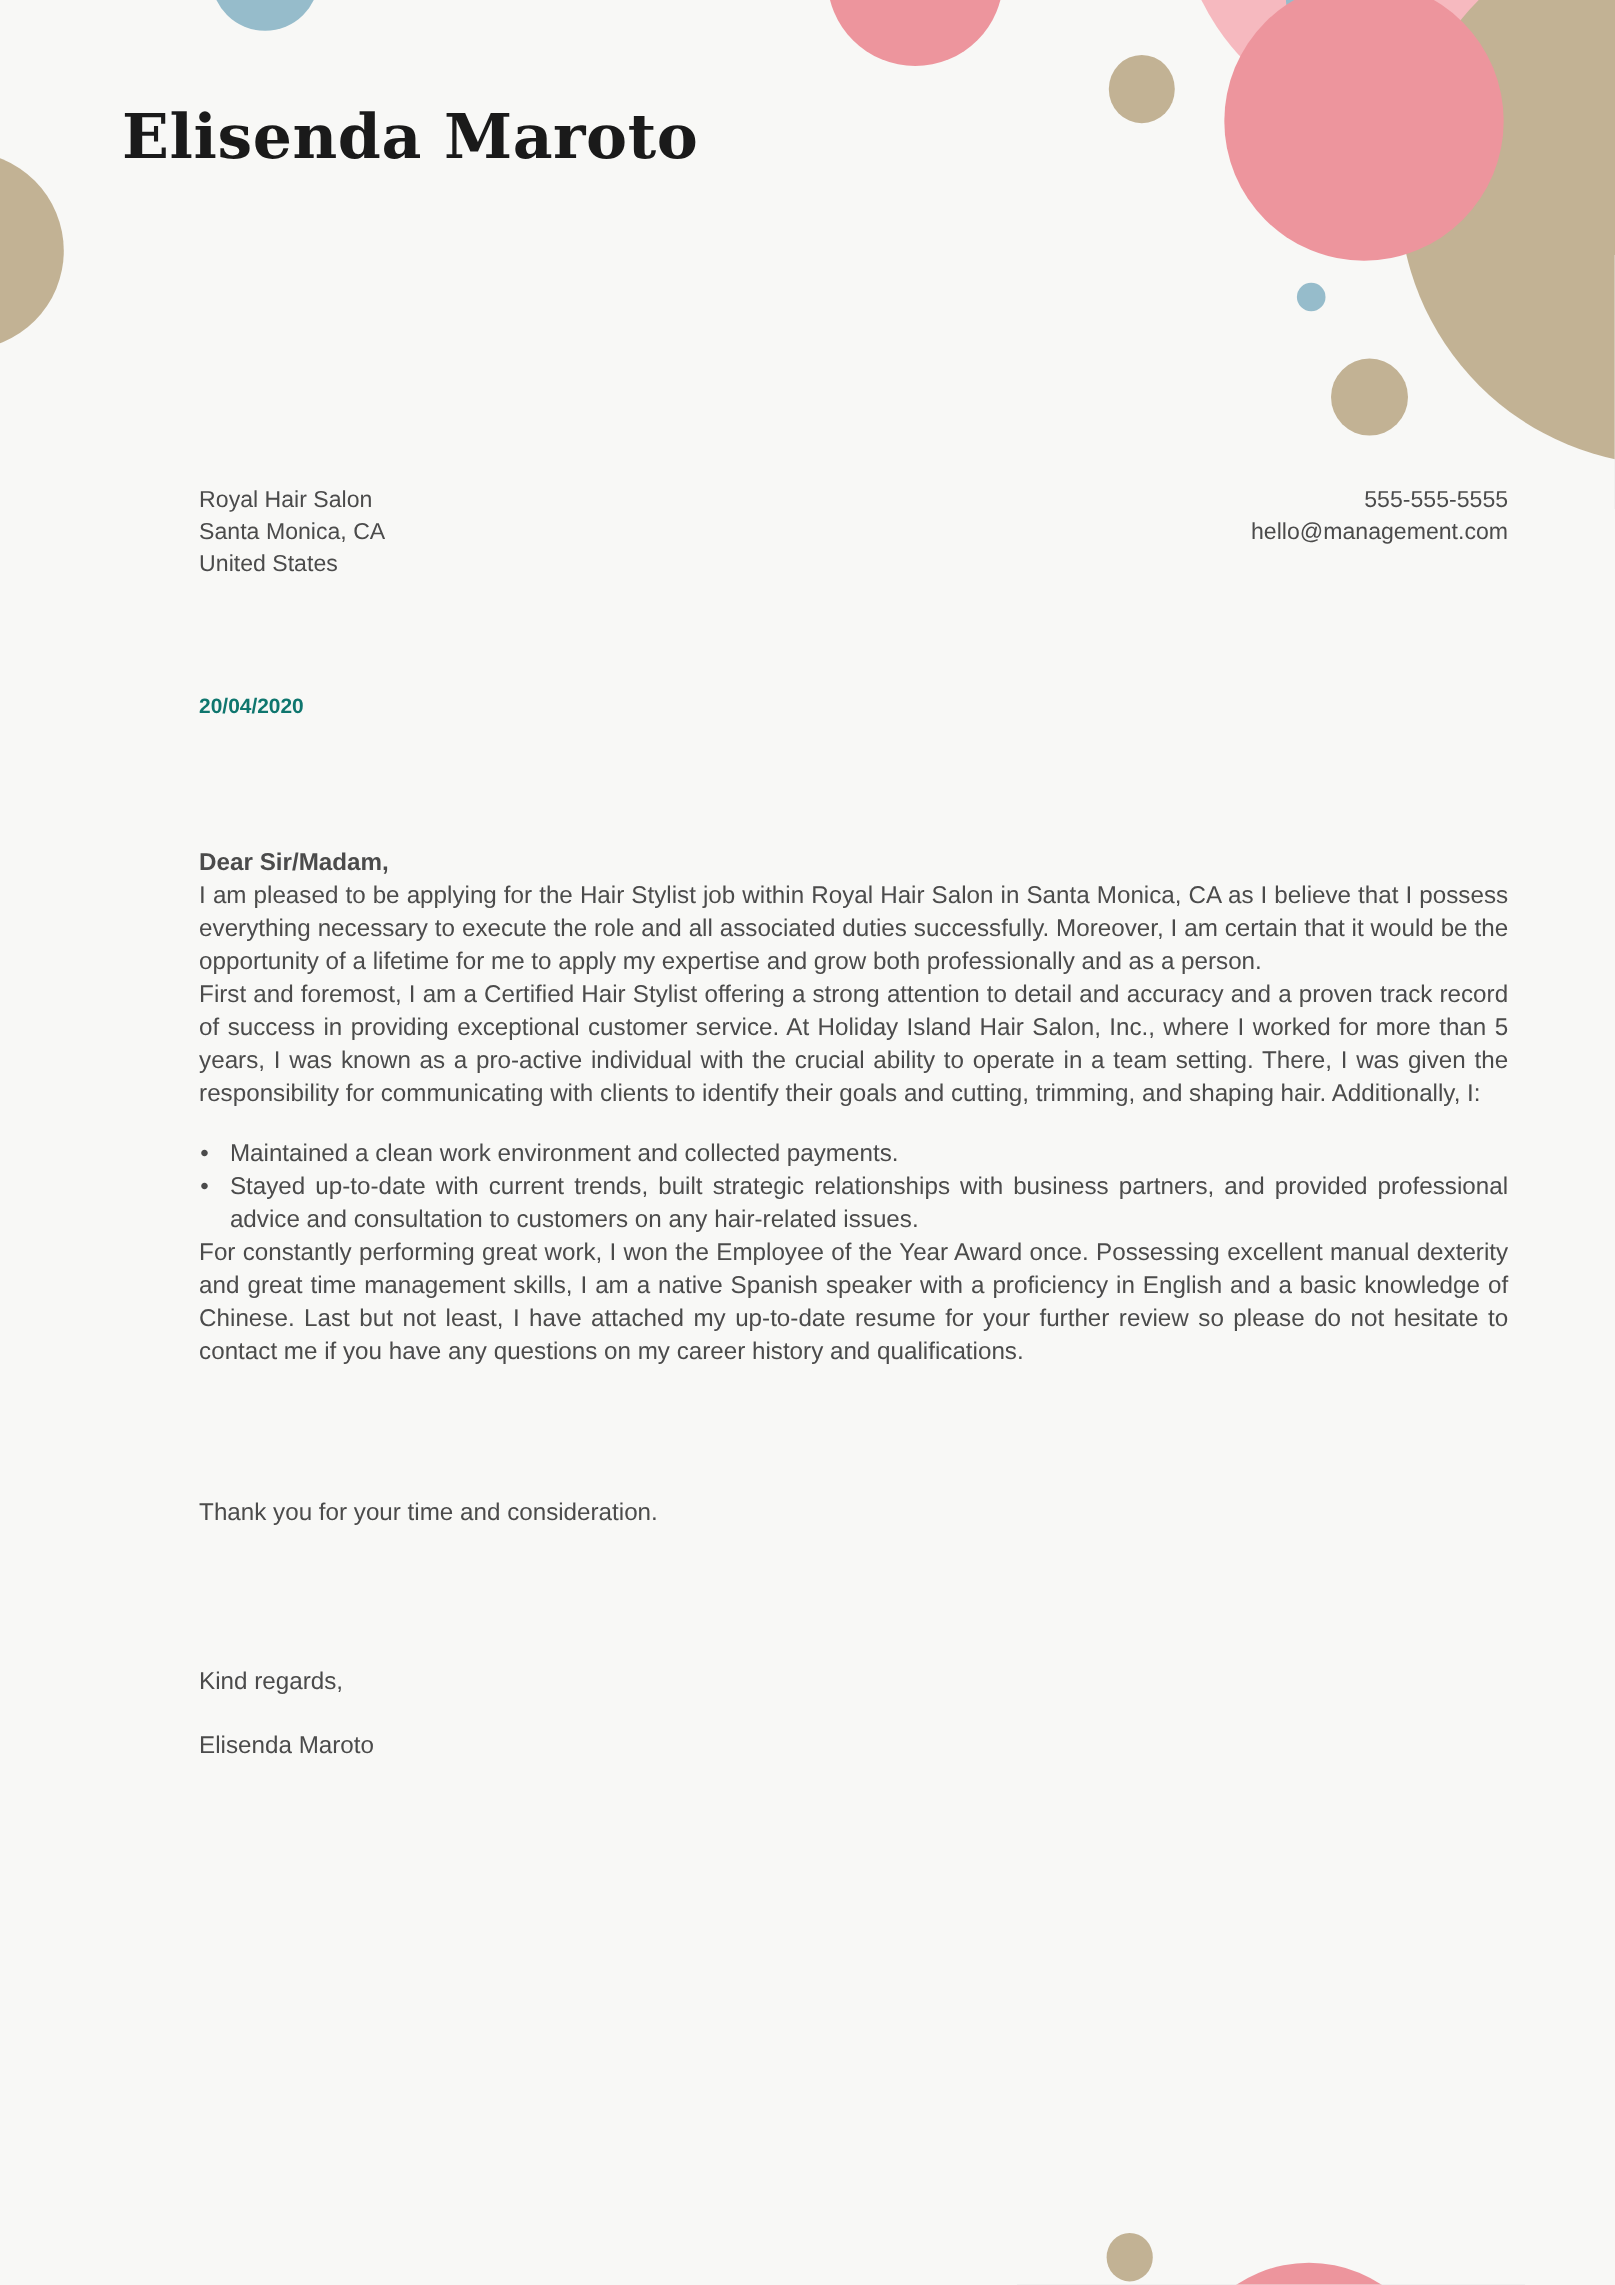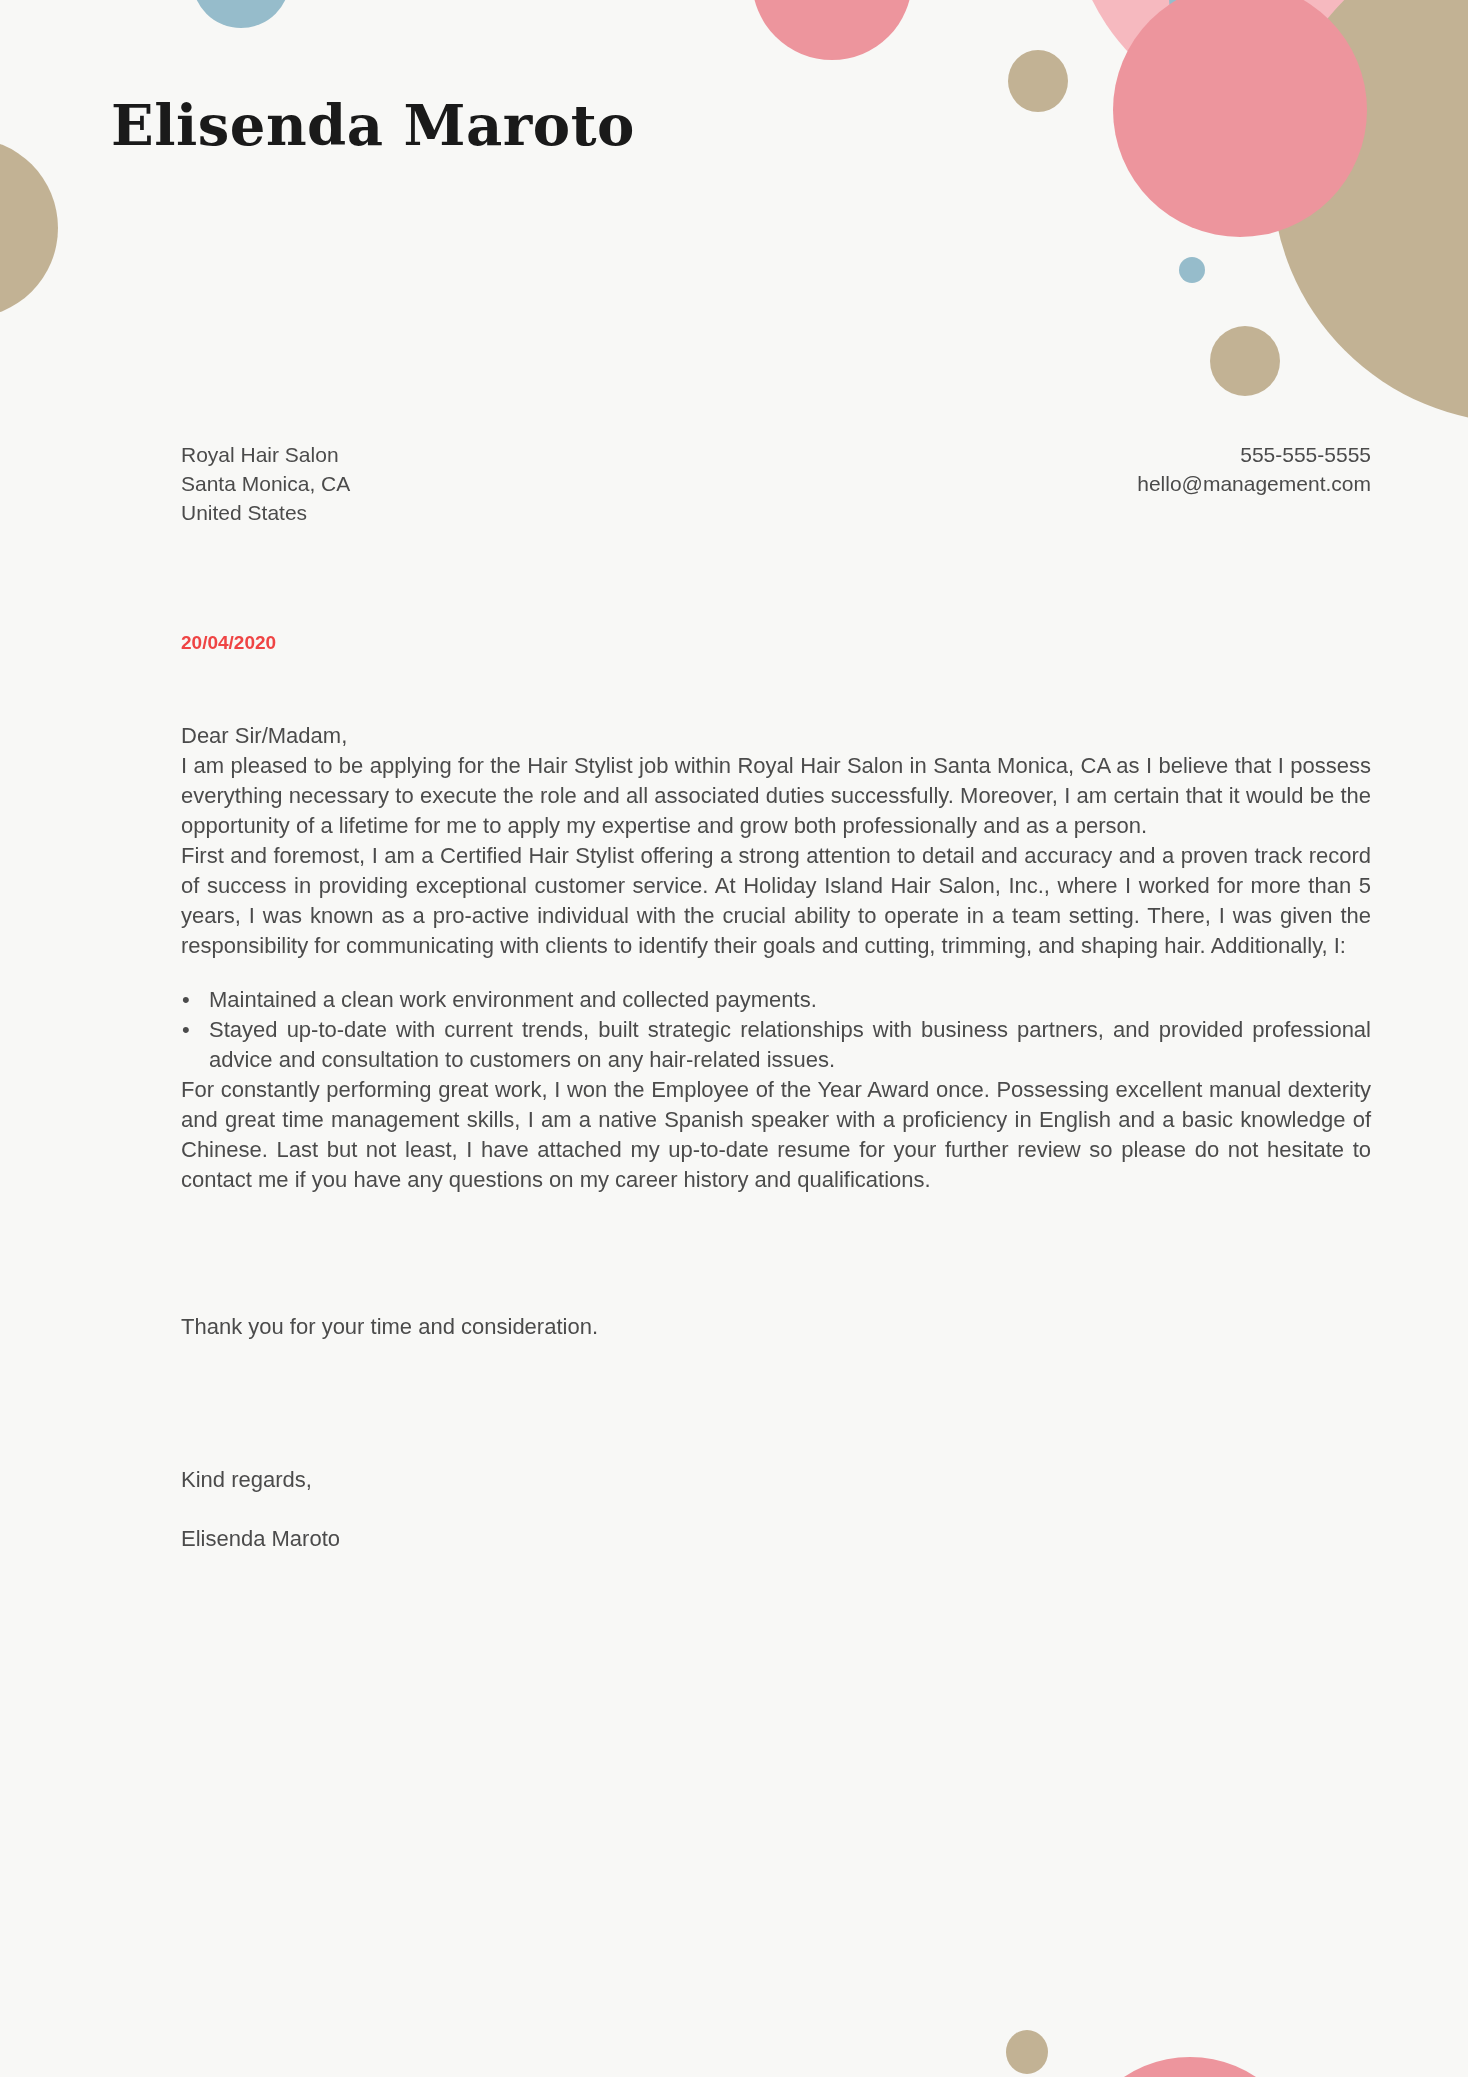--- a/index.html
+++ b/index.html
@@ -55,23 +55,23 @@
     left: 181px;
     top: 440px;
     width: 1190px;
     font-size: 22px;
     line-height: 30px;
   }
   .top-row { display: flex; justify-content: space-between; align-items: flex-start; }
   .recipient div, .contact div { font-size: 21px; line-height: 29px; }
   .contact { text-align: right; }
   .meta { margin-top: 102px; }
-  .date { font-size: 19px; font-weight: 700; line-height: 28px; color: #ef4444; }
+  .date { font-size: 19px; font-weight: 700; line-height: 28px; color: #0f766e; }
   .subject { font-size: 22px; line-height: 30px; }
-  .salutation { margin: 64px 0 0 0; }
+  .salutation { margin: 112px 0 0 0; font-weight: bold; }
   p.para { margin: 0; text-align: justify; }
   .p1 { margin-top: 115px; }
   .p2 { margin-top: 28px; }
   .p3 { margin-top: 28px; }
   ul.bullets {
     margin: 24px 0 0 0;
     padding: 0 0 0 28px;
     list-style: none;
   }
   ul.bullets li {

